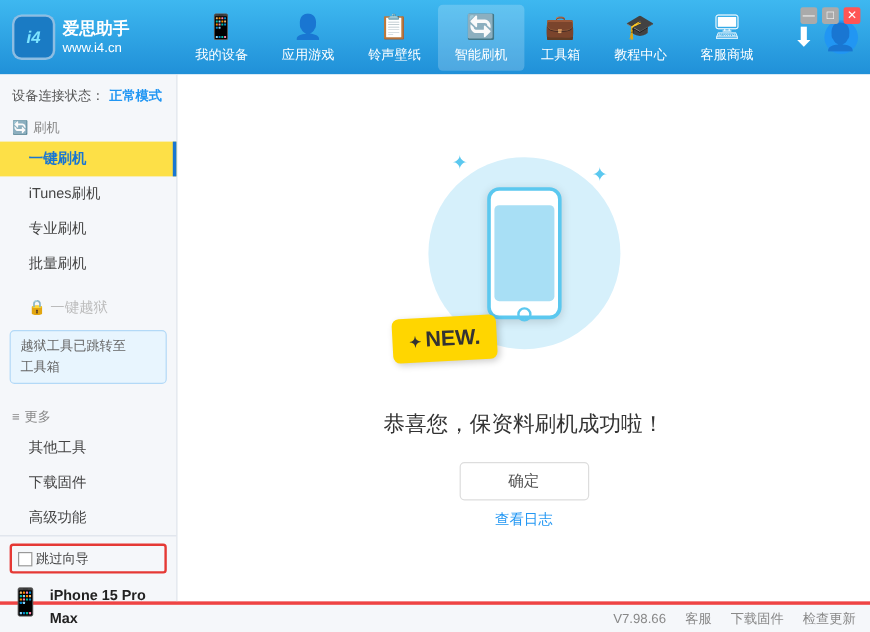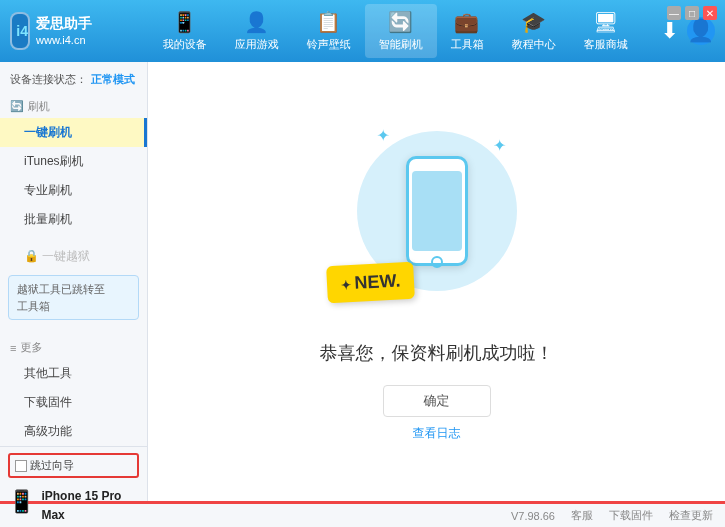--- a/index.html
+++ b/index.html
@@ -1,21 +1,21 @@
 <!DOCTYPE html>
 <html><head>
   <meta charset="utf-8">
   <style>
     * { box-sizing: border-box; margin: 0; padding: 0; }
     body { font-family: 'Microsoft YaHei', Arial, sans-serif; width: 725px; height: 527px; overflow: hidden; background: #f0f0f0; font-size: 12px; }
 
     
     .header { background: linear-gradient(180deg, #3eb8f0 0%, #2090d8 100%); height: 62px; display: flex; align-items: center; padding: 0 10px; }
     .logo { display: flex; align-items: center; width: 120px; }
-    .logo-icon { width: 20px; height: 38px; background: #1a7bc4; border-radius: 8px; display: flex; align-items: center; justify-content: flex-end; margin-right: 6px; font-size: 18px; font-weight: bold; color: white; border: 2px solid rgba(255,255,255,0.5); }
+    .logo-icon { width: 36px; height: 38px; background: #1a7bc4; border-radius: 8px; display: flex; align-items: center; justify-content: center; margin-right: 6px; font-size: 18px; font-weight: bold; color: white; border: 2px solid rgba(255,255,255,0.5); font-style: italic; }
     .logo-text { color: white; font-size: 11px; line-height: 1.4; }
     .logo-text .main { font-size: 14px; font-weight: bold; }
     .nav-items { display: flex; flex: 1; justify-content: center; gap: 0px; }
     .nav-item { display: flex; flex-direction: column; align-items: center; padding: 6px 14px; color: white; cursor: pointer; font-size: 11px; gap: 3px; border-radius: 4px; }
     .nav-item.active { background: rgba(255,255,255,0.2); }
     .nav-icon { font-size: 20px; color: white; }
     .header-right { display: flex; align-items: center; gap: 8px; }
     .header-btn { color: white; font-size: 18px; cursor: pointer; }
     .win-controls { display: flex; gap: 4px; position: absolute; top: 6px; right: 8px; }
     .win-btn { width: 14px; height: 14px; border-radius: 2px; cursor: pointer; font-size: 10px; display: flex; align-items: center; justify-content: center; color: white; }
@@ -26,21 +26,21 @@
     
     .main-layout { display: flex; height: calc(527px - 62px - 26px); }
 
     
     .sidebar { width: 148px; background: #f5f7fa; border-right: 1px solid #dde2ea; display: flex; flex-direction: column; padding-top: 4px; }
     .status-bar { padding: 6px 10px; font-size: 11px; color: #555; display: flex; align-items: flex-end; gap: 4px; }
     .status-bar .value { color: #2196F3; font-weight: bold; }
     .sidebar-section { margin-top: 2px; }
     .sidebar-section-header { display: flex; align-items: center; padding: 4px 10px; color: #888; font-size: 11px; gap: 4px; }
     .sidebar-item { padding: 6px 10px 6px 24px; cursor: pointer; color: #444; font-size: 12px; }
-    .sidebar-item.active { background: #fef9c3; color: #1976D2; border-right: 3px solid #1976D2; font-weight: bold; }
+    .sidebar-item.active { background: #fde047; color: #1976D2; border-right: 3px solid #1976D2; font-weight: bold; }
     .sidebar-divider { height: 1px; background: #dde2ea; margin: 4px 10px; }
     .sidebar-item.disabled { color: #bbb; cursor: default; }
     .notice-box { margin: 4px 8px; background: #e8f5fe; border: 1px solid #b3d9f7; border-radius: 4px; padding: 5px 8px; font-size: 11px; color: #666; line-height: 1.5; }
 
     
     .sidebar-more-header { display: flex; align-items: center; padding: 4px 10px; color: #888; font-size: 11px; gap: 4px; margin-top: 4px; }
 
     
     .sidebar-bottom { margin-top: auto; padding: 6px 8px; border-top: 1px solid #dde2ea; }
     .auto-options { display: flex; align-items: center; gap: 6px; margin-bottom: 6px; border: 2px solid #e53935; border-radius: 3px; padding: 3px 5px; }

